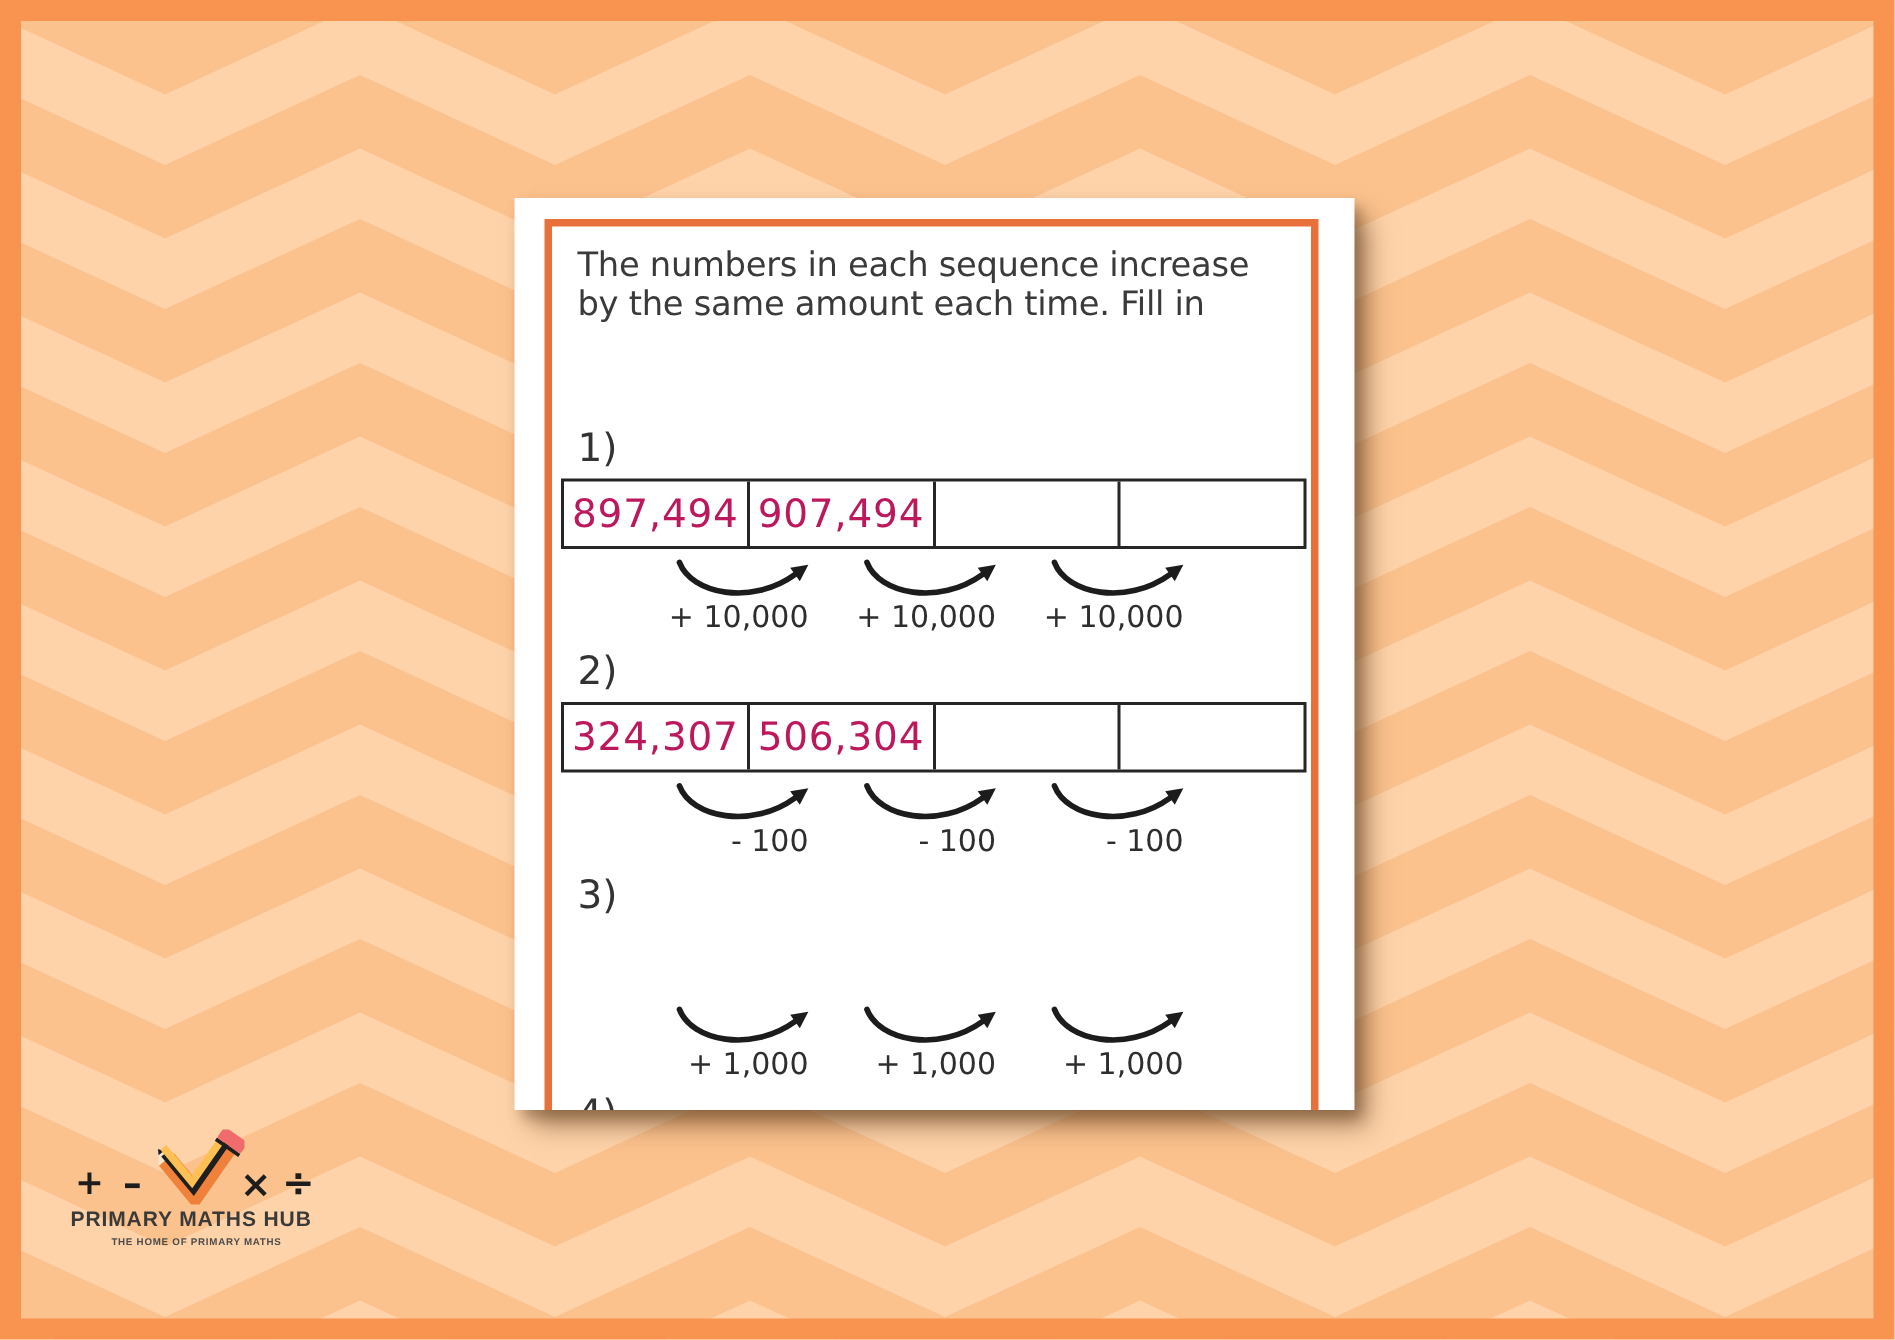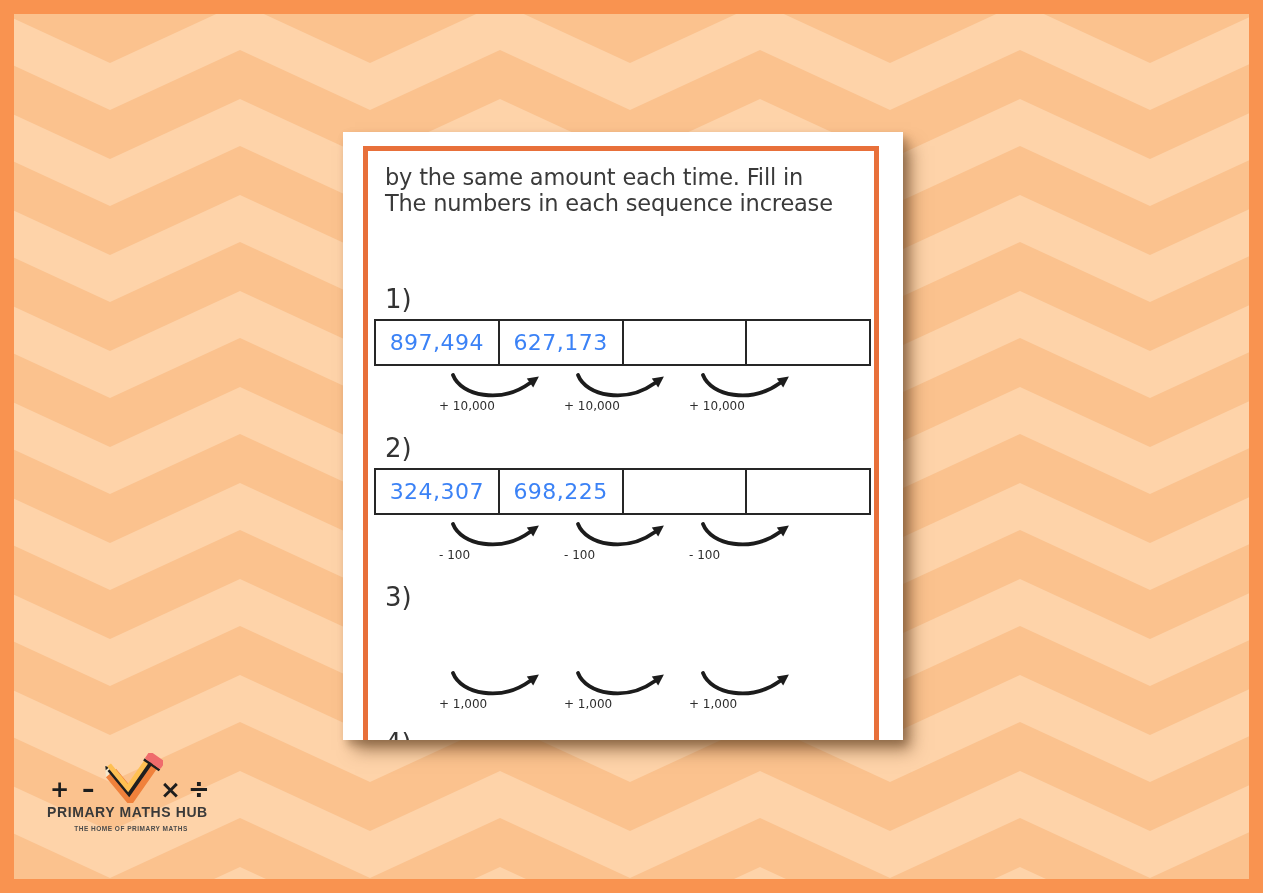--- a/index.html
+++ b/index.html
@@ -33,29 +33,29 @@
   .seq-1 { top:152px; } .seq-2 { top:301px; } .seq-3 { top:450px; }
   .seq-label {
     position:absolute; left:42px; top:0; font-size:26px; color:#333333;
   }
   .strip {
     position:absolute; left:31px; top:35px; width:497px; height:47px;
     display:flex; border:2px solid #262626; box-sizing:border-box; background:#fff;
   }
   .cell {
     flex:1 1 0; display:flex; align-items:center; justify-content:center;
-    font-size:22px; letter-spacing:0.5px; color:#3b82f6;
+    font-size:26px; letter-spacing:0.5px; color:#be185d;
   }
   .cell + .cell { border-left:2px solid #262626; }
 
   .arrow { position:absolute; top:84px; width:100px; height:36px; }
   .arrow.a1 { left:104px; } .arrow.a2 { left:229px; } .arrow.a3 { left:354px; }
   .step {
-    position:absolute; top:115px; width:100px; text-align:left;
-    font-size:12px; color:#2e2e2e; white-space:nowrap;
+    position:absolute; top:115px; width:100px; text-align:right;
+    font-size:20px; color:#2e2e2e; white-space:nowrap;
   }
   .step.s1 { left:96px; } .step.s2 { left:221px; } .step.s3 { left:346px; }
 
   .next-label {
     position:absolute; left:42px; top:596px; font-size:26px; color:#333333;
   }
 
   
   .logo { position:absolute; left:0; top:0; z-index:4; }
   .sym {
@@ -93,29 +93,29 @@
     </defs>
     <rect x="0" y="0" width="1263" height="893" fill="url(#chev)"></rect>
   </svg>
 
   <div class="frame"></div>
 
   <div class="paper">
     <div class="orange-border"></div>
 
     <div class="instructions">
+      <div>The numbers in each sequence increase</div>
       <div>by the same amount each time. Fill in</div>
-      <div>The numbers in each sequence increase</div>
     </div>
 
     <div class="seq seq-1">
       <div class="seq-label">1)</div>
       <div class="strip">
         <div class="cell">897,494</div>
-        <div class="cell">627,173</div>
+        <div class="cell">907,494</div>
         <div class="cell"></div>
         <div class="cell"></div>
       </div>
       <svg class="arrow a1" viewBox="0 0 100 36">
           <path d="M6,7 C14,28 54,36 83,15" fill="none" stroke="#1c1c1c" stroke-width="3.8" stroke-linecap="round"></path>
           <path d="M91.9,8.5 L86.2,19.5 L79.8,10.5 Z" fill="#1c1c1c"></path>
         </svg>
       <svg class="arrow a2" viewBox="0 0 100 36">
           <path d="M6,7 C14,28 54,36 83,15" fill="none" stroke="#1c1c1c" stroke-width="3.8" stroke-linecap="round"></path>
           <path d="M91.9,8.5 L86.2,19.5 L79.8,10.5 Z" fill="#1c1c1c"></path>
@@ -126,21 +126,21 @@
         </svg>
       <div class="step s1">+ 10,000</div>
       <div class="step s2">+ 10,000</div>
       <div class="step s3">+ 10,000</div>
     </div>
 
     <div class="seq seq-2">
       <div class="seq-label">2)</div>
       <div class="strip">
         <div class="cell">324,307</div>
-        <div class="cell">698,225</div>
+        <div class="cell">506,304</div>
         <div class="cell"></div>
         <div class="cell"></div>
       </div>
       <svg class="arrow a1" viewBox="0 0 100 36">
           <path d="M6,7 C14,28 54,36 83,15" fill="none" stroke="#1c1c1c" stroke-width="3.8" stroke-linecap="round"></path>
           <path d="M91.9,8.5 L86.2,19.5 L79.8,10.5 Z" fill="#1c1c1c"></path>
         </svg>
       <svg class="arrow a2" viewBox="0 0 100 36">
           <path d="M6,7 C14,28 54,36 83,15" fill="none" stroke="#1c1c1c" stroke-width="3.8" stroke-linecap="round"></path>
           <path d="M91.9,8.5 L86.2,19.5 L79.8,10.5 Z" fill="#1c1c1c"></path>

